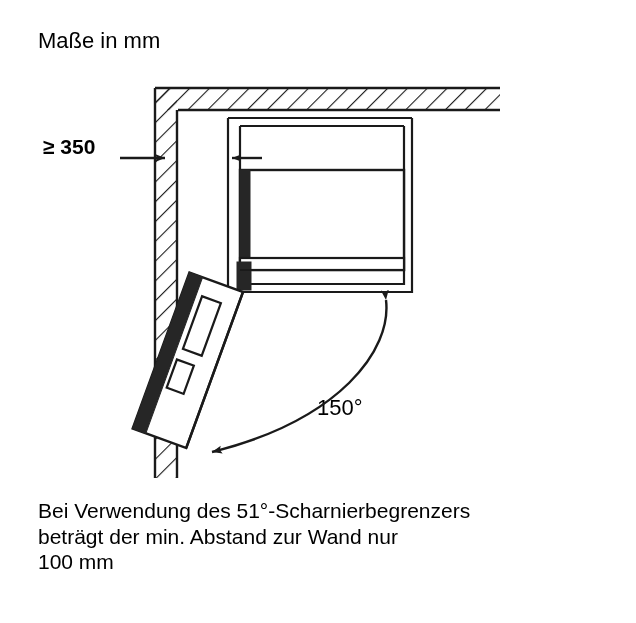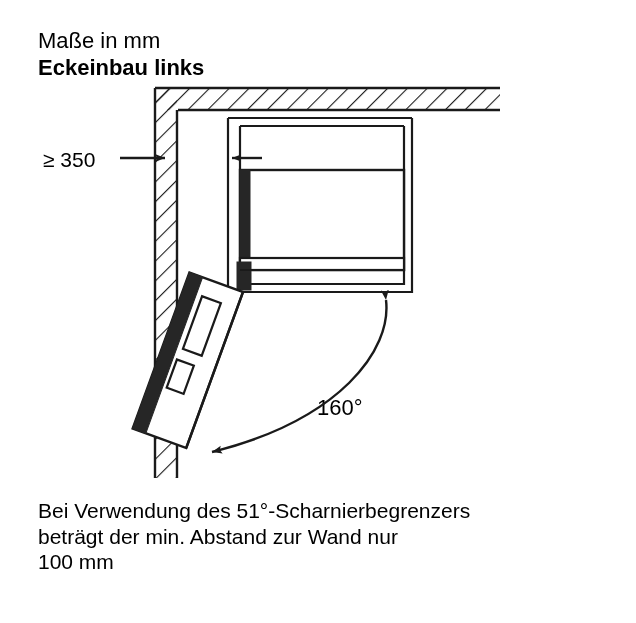--- a/index.html
+++ b/index.html
@@ -32,23 +32,23 @@
     font-weight: 400;
   }
   #diagram-title {
     left: 38px;
     top: 55px;
     font-size: 22px;
     font-weight: 700;
   }
   #dim-left-label {
     left: 43px;
-    top: 147px;
+    top: 134px;
     font-size: 21px;
-    font-weight: 400;
+    font-weight: 700;
   }
   #angle-label {
     left: 317px;
     top: 395px;
     font-size: 22px;
     font-weight: 400;
   }
   #footnote {
     left: 38px;
     top: 498px;
@@ -60,23 +60,22 @@
     left: 0;
     top: 0;
   }
 </style>
 </head>
 <body>
 
 <div id="page">
 
   <div class="txt" id="unit-note">Maße in mm</div>
-  <div class="txt" id="diagram-title">Eckeinbau links</div>
   <div class="txt" id="dim-left-label">≥ 350</div>
-  <div class="txt" id="angle-label">160°</div>
+  <div class="txt" id="angle-label">150°</div>
   <div class="txt" id="footnote">Bei Verwendung des 51°-Scharnierbegrenzers
 beträgt der min. Abstand zur Wand nur
 100 mm</div>
 
   <svg id="drawing" width="636" height="623" viewBox="0 0 636 623">
 
     <defs>
       <pattern id="hatch" width="14" height="14" patternUnits="userSpaceOnUse" patternTransform="rotate(45)">
         <line x1="0" y1="0" x2="0" y2="14" stroke="#1a1a1a" stroke-width="2.2"></line>
       </pattern>

